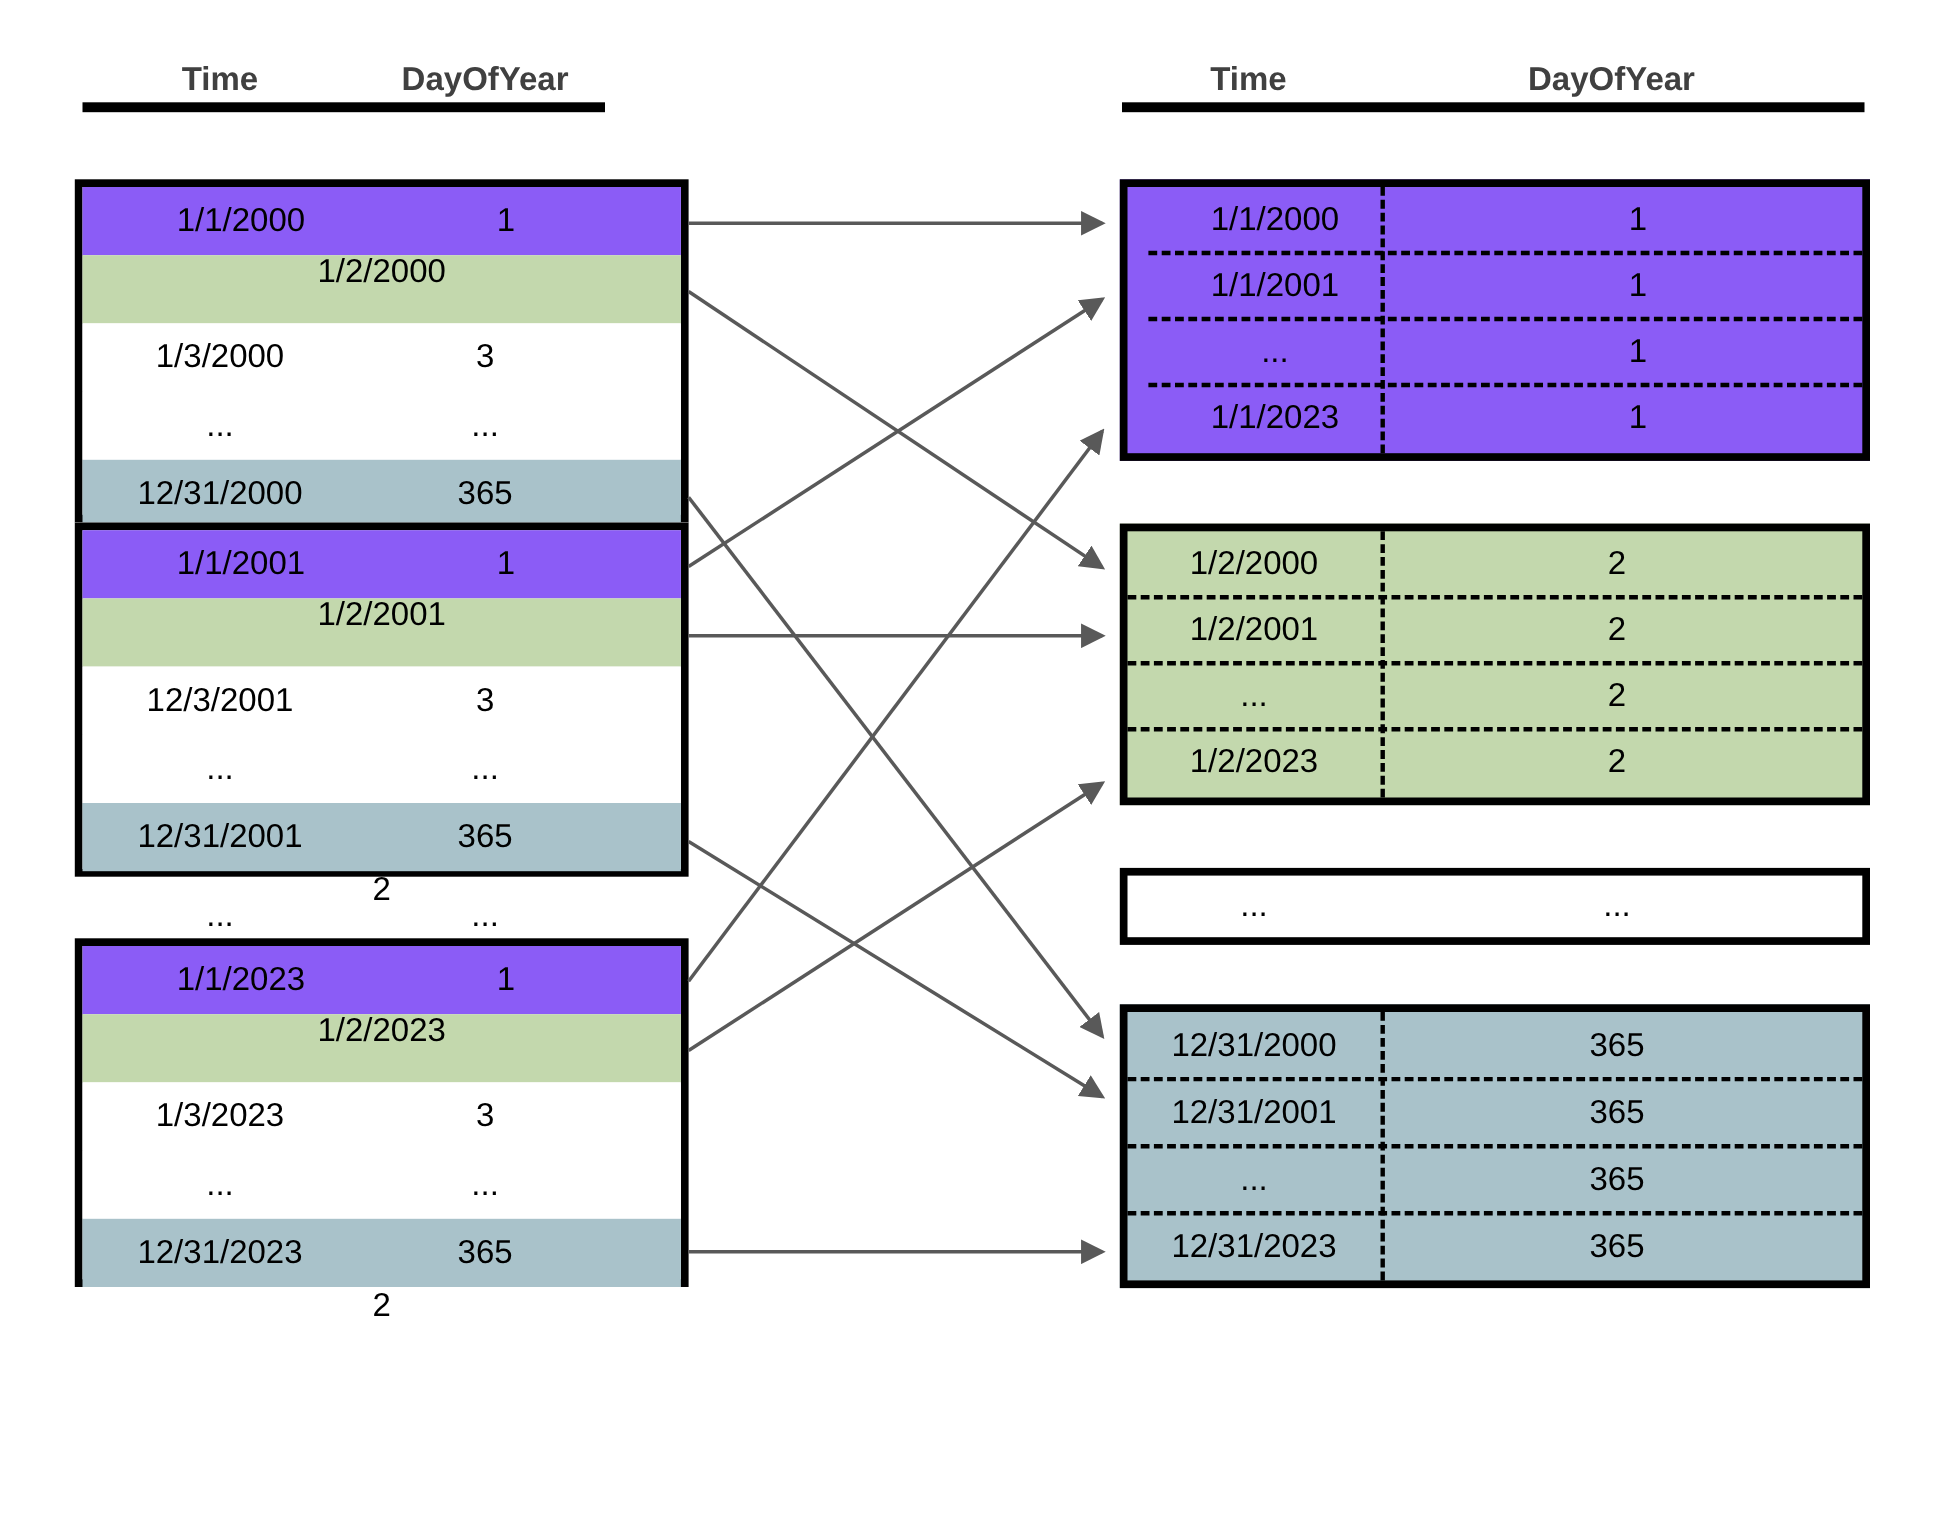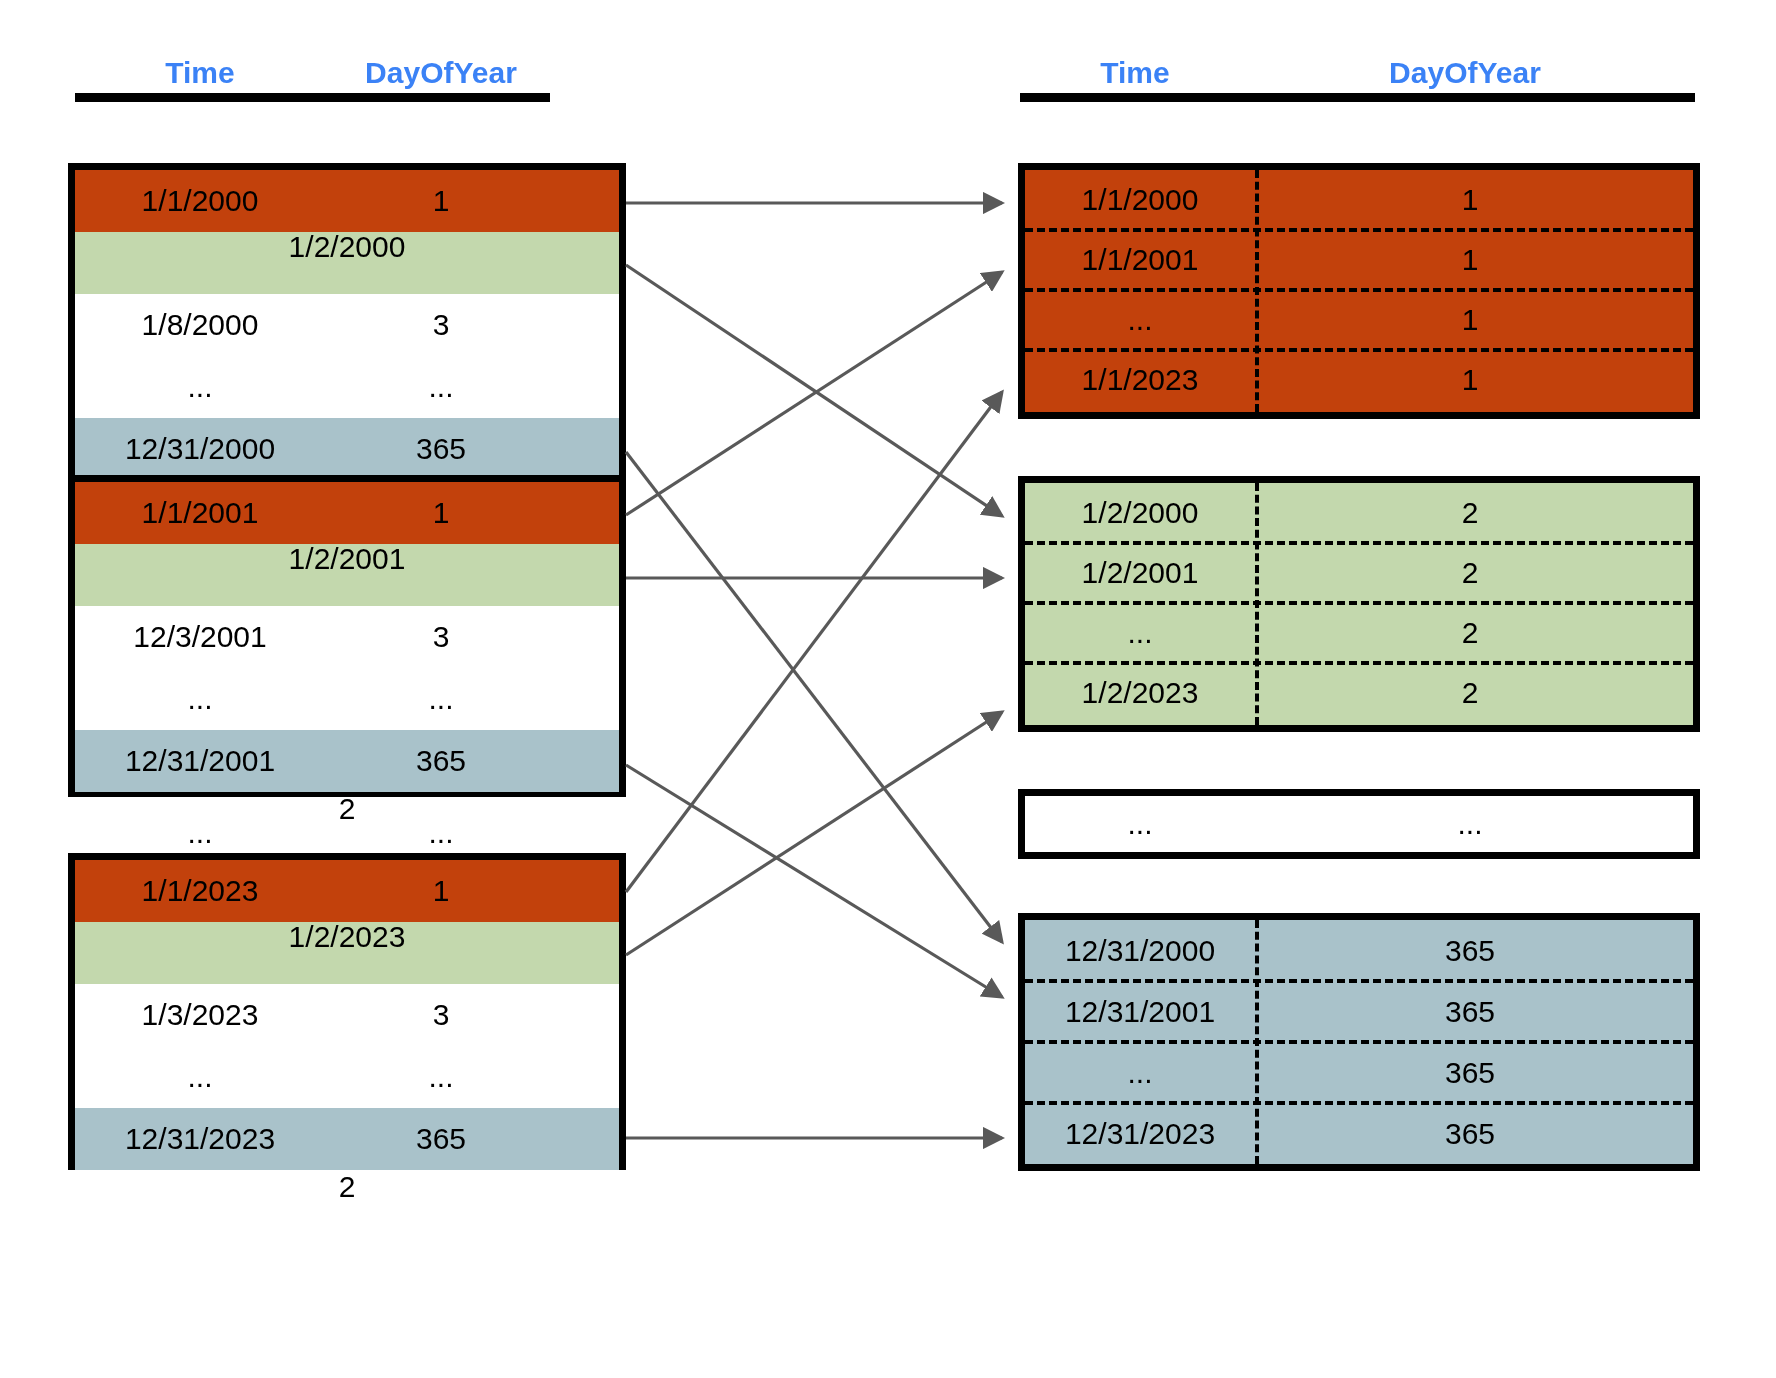--- a/index.html
+++ b/index.html
@@ -5,21 +5,21 @@
   html,body{margin:0;padding:0;}
   body{
     width:1776px;height:1378px;
     background:#ffffff;
     font-family:"Liberation Sans","DejaVu Sans",sans-serif;
     overflow:hidden;
   }
   #stage{position:relative;width:1776px;height:1378px;}
   .hdr-row{position:absolute;display:flex;}
   .hdr-cell{
-    font-size:30px;font-weight:bold;color:#3b82f6;
+    font-size:30px;font-weight:bold;color:#404040;
     text-align:center;line-height:1;
     white-space:nowrap;
   }
   .hdr-rule{position:absolute;background:#000;height:9px;}
 
   
   .tbl{
     position:absolute;
     border:7px solid #000;
     box-sizing:border-box;
@@ -43,21 +43,21 @@
 
   
   .left .c-time{flex:0 0 250px;}
   .left .c-doy{flex:0 0 232px;}
 
   
   .right .c-time{flex:0 0 230px;}
   .right .c-doy{flex:0 0 430px;}
 
   
-  .f-orange{background:#c2410c;}
+  .f-orange{background:#8b5cf6;padding-left:19px;}
   .f-green {background:#c3d8ad;flex-direction:column;}
   .f-blue  {background:#a9c2ca;}
   .f-white {background:#ffffff;}
 
   
   .right .row + .row::before{
     content:"";
     position:absolute;
     left:0;right:0;top:-2px;
     border-top:4px dashed #000;
@@ -98,21 +98,21 @@
   <div class="tbl left" style="left:68px;top:163px;width:558px;height:312px;">
     <div class="row f-orange" style="height:62px;">
       <div class="cell c-time">1/1/2000</div>
       <div class="cell c-doy">1</div>
     </div>
     <div class="row f-green" style="height:62px;">
       <div class="cell c-time">1/2/2000</div>
       <div class="cell c-doy">2</div>
     </div>
     <div class="row f-white" style="height:62px;">
-      <div class="cell c-time">1/8/2000</div>
+      <div class="cell c-time">1/3/2000</div>
       <div class="cell c-doy">3</div>
     </div>
     <div class="row f-white" style="height:62px;">
       <div class="cell c-time">...</div>
       <div class="cell c-doy">...</div>
     </div>
     <div class="row f-blue" style="height:62px;">
       <div class="cell c-time">12/31/2000</div>
       <div class="cell c-doy">365</div>
     </div>

